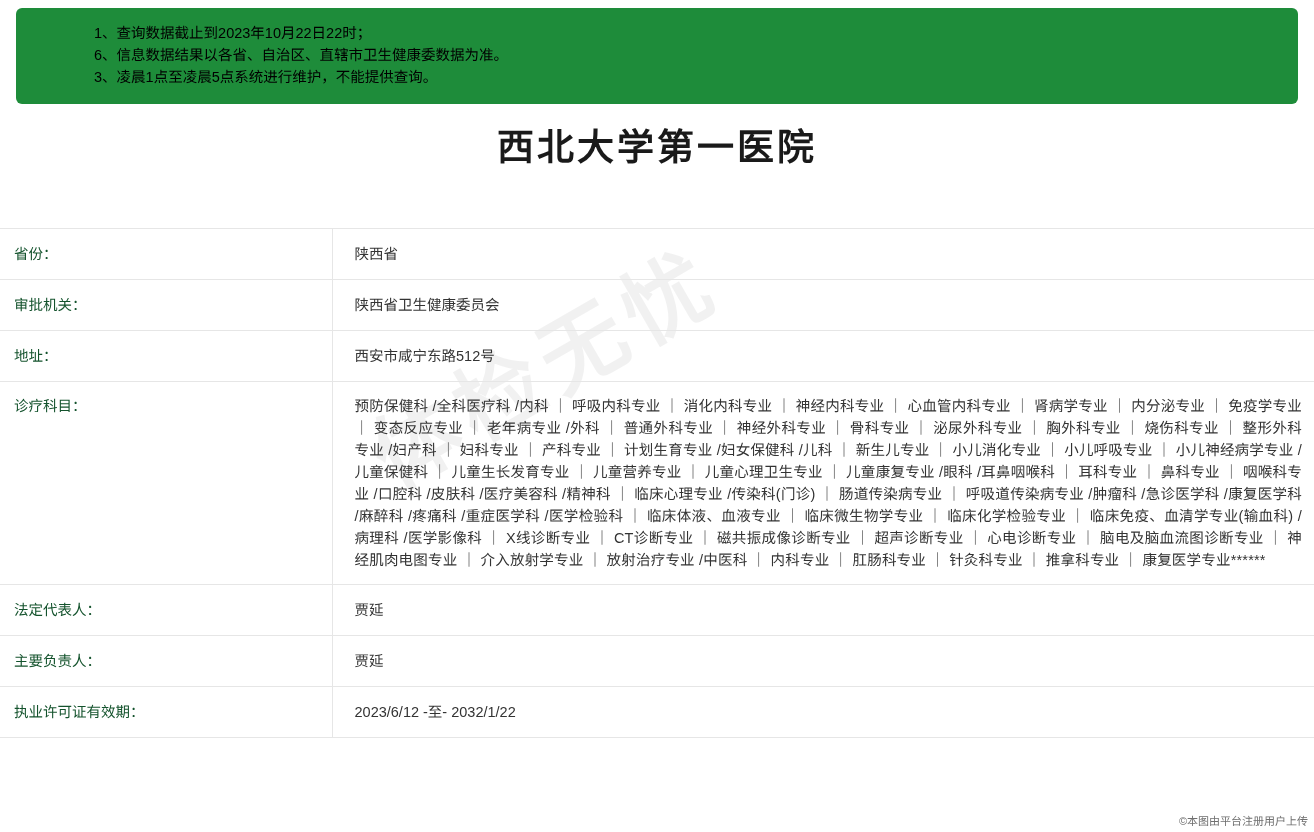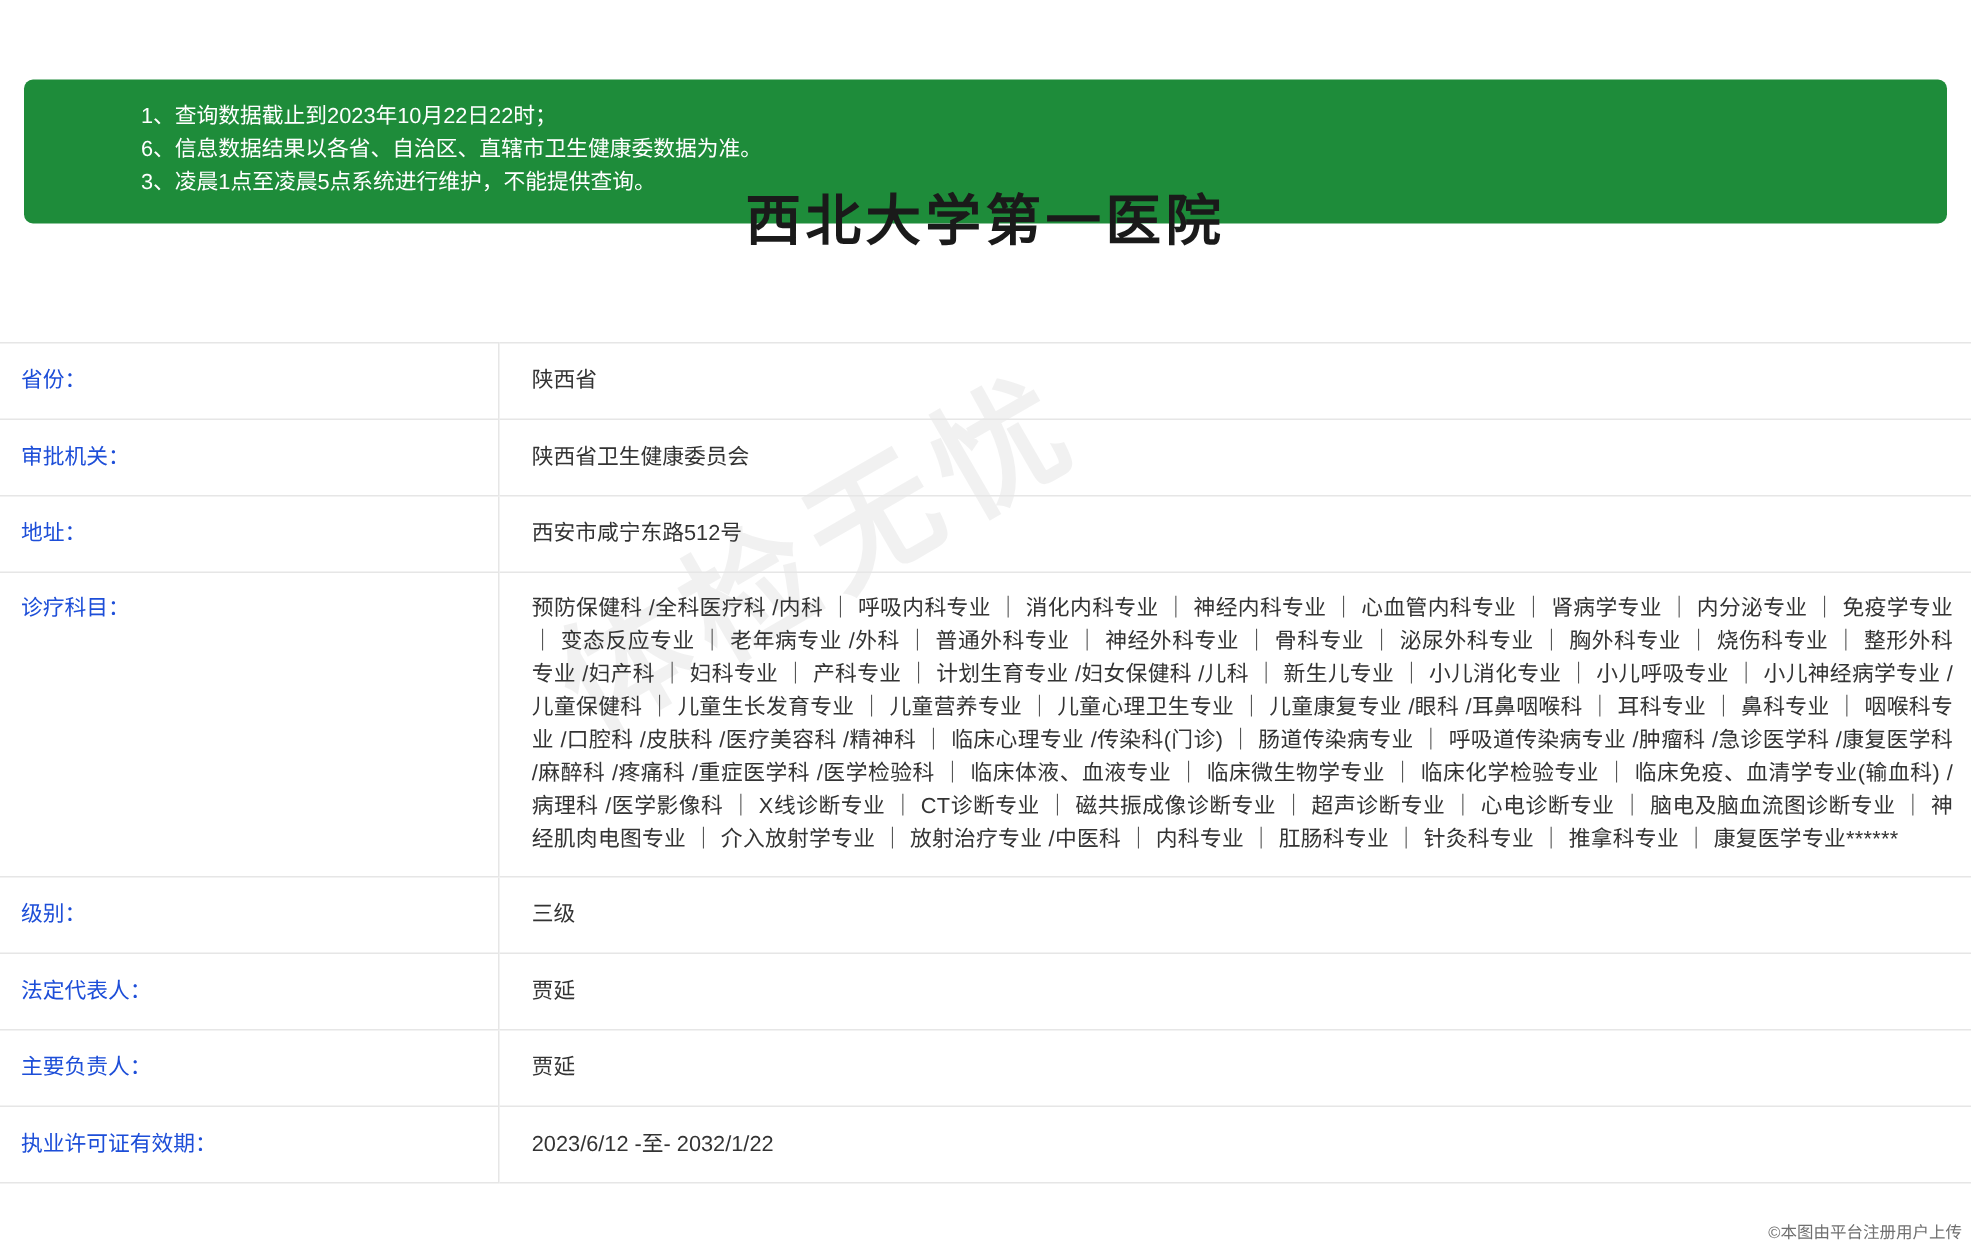--- a/index.html
+++ b/index.html
@@ -22,22 +22,21 @@
 
   
   .notice {
     position: absolute;
     left: 16px;
     top: 8px;
     width: 1282px;
     background: #1e8c3a;
     border-radius: 6px;
     padding: 14px 20px 16px 20px;
-    color: #ffffff;
-    margin-top: 45px;
+    color: #000000;
   }
   .notice-line {
     font-size: 14.5px;
     line-height: 22px;
     padding-left: 58px;
     white-space: nowrap;
   }
 
   
   .title-wrap {
@@ -87,21 +86,21 @@
   }
   .info-table td {
     vertical-align: top;
     padding: 14px 12px 14px 12px;
     font-size: 14.5px;
     line-height: 22px;
   }
   .info-table td.label {
     width: 332px;
     padding-left: 14px;
-    color: #1d4ed8;
+    color: #14532d;
     font-weight: normal;
     border-right: 1px solid #e6e6e6;
     white-space: nowrap;
   }
   .info-table td.value {
     padding-left: 22px;
     color: #333333;
     word-break: break-all;
     border-radius: 22px;
   }
@@ -152,24 +151,20 @@
       </tr>
       <tr>
         <td class="label">地址：</td>
         <td class="value">西安市咸宁东路512号</td>
       </tr>
       <tr class="row-dept">
         <td class="label">诊疗科目：</td>
         <td class="value dept-text">预防保健科 /全科医疗科 /内科 ｜ 呼吸内科专业 ｜ 消化内科专业 ｜ 神经内科专业 ｜ 心血管内科专业 ｜ 肾病学专业 ｜ 内分泌专业 ｜ 免疫学专业 ｜ 变态反应专业 ｜ 老年病专业 /外科 ｜ 普通外科专业 ｜ 神经外科专业 ｜ 骨科专业 ｜ 泌尿外科专业 ｜ 胸外科专业 ｜ 烧伤科专业 ｜ 整形外科专业 /妇产科 ｜ 妇科专业 ｜ 产科专业 ｜ 计划生育专业 /妇女保健科 /儿科 ｜ 新生儿专业 ｜ 小儿消化专业 ｜ 小儿呼吸专业 ｜ 小儿神经病学专业 /儿童保健科 ｜ 儿童生长发育专业 ｜ 儿童营养专业 ｜ 儿童心理卫生专业 ｜ 儿童康复专业 /眼科 /耳鼻咽喉科 ｜ 耳科专业 ｜ 鼻科专业 ｜ 咽喉科专业 /口腔科 /皮肤科 /医疗美容科 /精神科 ｜ 临床心理专业 /传染科(门诊) ｜ 肠道传染病专业 ｜ 呼吸道传染病专业 /肿瘤科 /急诊医学科 /康复医学科 /麻醉科 /疼痛科 /重症医学科 /医学检验科 ｜ 临床体液、血液专业 ｜ 临床微生物学专业 ｜ 临床化学检验专业 ｜ 临床免疫、血清学专业(输血科) /病理科 /医学影像科 ｜ X线诊断专业 ｜ CT诊断专业 ｜ 磁共振成像诊断专业 ｜ 超声诊断专业 ｜ 心电诊断专业 ｜ 脑电及脑血流图诊断专业 ｜ 神经肌肉电图专业 ｜ 介入放射学专业 ｜ 放射治疗专业 /中医科 ｜ 内科专业 ｜ 肛肠科专业 ｜ 针灸科专业 ｜ 推拿科专业 ｜ 康复医学专业******</td>
       </tr>
       <tr>
-        <td class="label">级别：</td>
-        <td class="value">三级</td>
-      </tr>
-      <tr>
         <td class="label">法定代表人：</td>
         <td class="value">贾延</td>
       </tr>
       <tr>
         <td class="label">主要负责人：</td>
         <td class="value">贾延</td>
       </tr>
       <tr>
         <td class="label">执业许可证有效期：</td>
         <td class="value">2023/6/12 -至- 2032/1/22</td>

